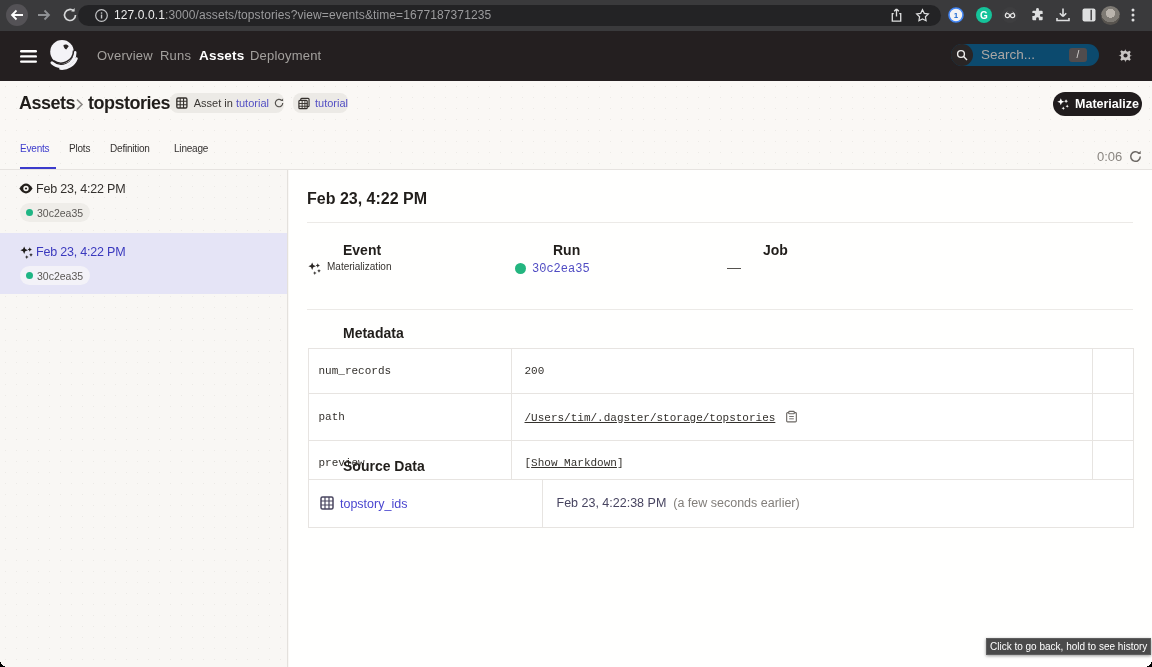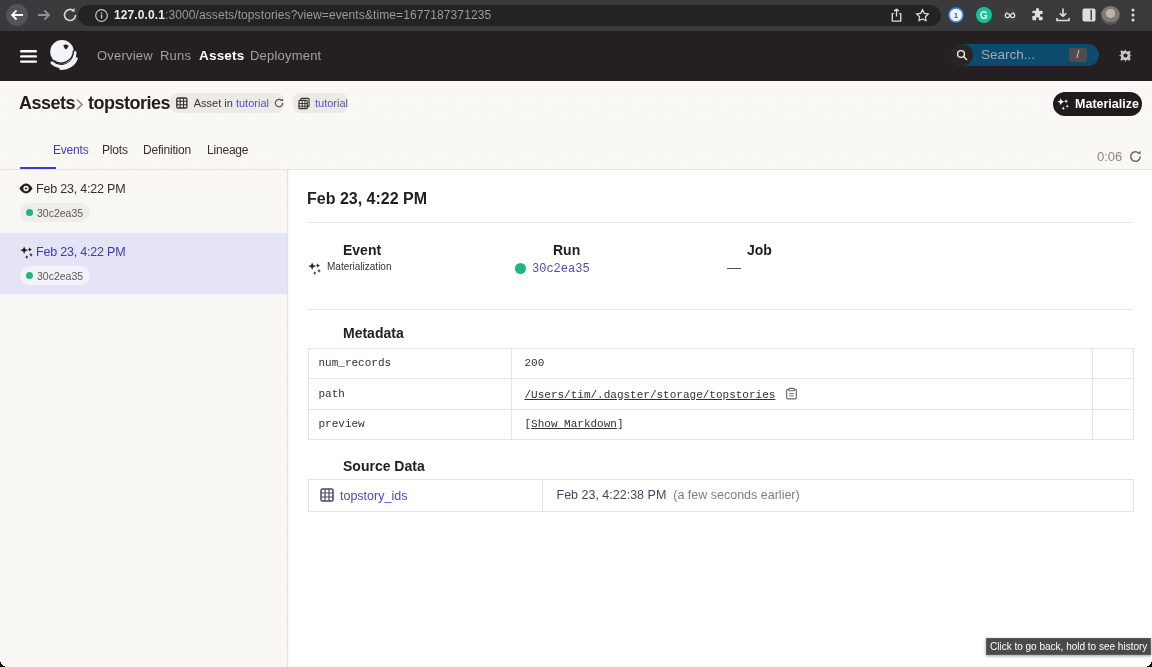--- a/index.html
+++ b/index.html
@@ -5,51 +5,51 @@
   * { margin:0; padding:0; box-sizing:border-box; }
   html,body { width:1152px; height:667px; overflow:hidden; background:#000; }
   body { font-family:"Liberation Sans", sans-serif; position:relative; }
   .abs { position:absolute; }
 
   
   #chrome { left:0; top:0; width:1152px; height:31px; background:#3a3a3c; }
   #backbtn { left:6px; top:4px; width:22px; height:22px; border-radius:50%; background:#545256; }
   #omnibox { left:78px; top:5px; width:863px; height:21px; border-radius:11px; background:#232325; }
   .urltext { position:absolute; left:36px; top:0; height:21px; line-height:21px; font-size:12px; color:#9b9b9d; white-space:nowrap; letter-spacing:0.1px;}
-  .urltext b { color:#ececec; font-weight:bold;text-align:center; }
+  .urltext b { color:#ececec; font-weight:normal;text-align:center; }
 
   
   #navbar { left:0; top:31px; width:1152px; height:50px; background:#241f20; }
   .navitem { position:absolute; top:0; height:51px; line-height:50px; font-size:13px; color:#a3a09d; font-weight:500; letter-spacing:0.2px; }
   #searchpill { left:951px; top:44px; width:148px; height:22px; border-radius:11px; background:#0c4a6e; }
   #searchcircle { left:0; top:0; width:22px; height:22px; border-radius:50%; background:#292525; }
   #slash { left:118px; top:4px; width:18px; height:14px; border-radius:3px; background:#514c4d; color:#d8d5d3; font-size:10px; text-align:center; line-height:14px; }
 
   
   #page { left:0; top:81px; width:1152px; height:586px; background:#faf8f5; background-image:radial-gradient(#eceae6 0.8px, transparent 0.9px); background-size:11px 11px; }
   .crumb { font-size:18px; font-weight:700; color:#211e1b; letter-spacing:-0.5px; }
   .pill { position:absolute; height:20px; border-radius:8px; background:#eceae6; display:flex; align-items:center; font-size:11px; color:#3a3734; white-space:nowrap; }
-  .tab { position:absolute; font-size:12px; color:#343130; letter-spacing:-0.2px;margin-left:33px; }
+  .tab { position:absolute; font-size:10px; color:#343130; letter-spacing:-0.2px; }
   #matbtn { left:1053px; top:92px; width:89px; height:24px; border-radius:12px; background:#201c1d; color:#fff; display:flex; align-items:center; justify-content:center; font-size:12.5px; font-weight:700; }
 
   
   #sidebar { left:0; top:170px; width:288px; height:497px; background:#f9f7f4; background-image:radial-gradient(#eceae6 0.8px, transparent 0.9px); background-size:11px 11px; border-right:1px solid #e4e1dd; }
   .evtitem { position:absolute; left:0; width:287px; }
   .evtime { position:absolute; left:36px; top:12px; font-size:12.5px; color:#33302d; letter-spacing:-0.2px; }
   .runpill { position:absolute; left:20px; top:33px; height:19px; border-radius:10px; background:#efede9; display:flex; align-items:center; padding:0 7px 0 6px; font-size:10.5px; color:#5b5855; }
   .rundot { width:7px; height:7px; border-radius:50%; background:#1fb584; margin-right:4px; }
 
   
   #main { left:289px; top:170px; width:863px; height:497px; background:#fffffe; }
   .h16 { font-size:16px; font-weight:700; color:#211e1b; }
   .lbl { font-size:14px; font-weight:700; color:#211e1b;margin-left:36px; }
   .divider { position:absolute; left:18px; width:826px; height:1px; background:#eceae7; }
   .mono { font-family:"Liberation Mono", monospace; }
   table.meta { position:absolute; border-collapse:collapse; background:#fff; }
-  table.meta td { border:1px solid #e7e4e1; height:30px; font-family:"Liberation Mono", monospace; font-size:11px; color:#34312d; padding:8px; vertical-align:middle; }
+  table.meta td { border:1px solid #e7e4e1; height:30px; font-family:"Liberation Mono", monospace; font-size:11px; color:#34312d; padding:16px; vertical-align:middle; }
 
   
   #tooltip { left:986px; top:638px; height:17px; padding:0 3px; background:#4a4a4a; border:1px solid #5e5e5e; color:#fff; font-size:10px; white-space:nowrap; line-height:15px; box-shadow:0 1px 3px rgba(0,0,0,.4); }
 
   .corner { position:absolute; width:8px; height:8px; z-index:50; }
   svg { display:block; }
 </style>
 </head>
 <body>
 
@@ -230,21 +230,21 @@
       <path d="M11.5 2.5l.7 1.6 1.6.7-1.6.7-.7 1.6-.7-1.6-1.6-.7 1.6-.7z" fill="#2b2825"></path>
       <path d="M12.8 8.6l.6 1.3 1.3.6-1.3.6-.6 1.3-.6-1.3-1.3-.6 1.3-.6z" fill="#2b2825"></path>
       <path d="M8.3 10.8l.6 1.4 1.4.6-1.4.6-.6 1.4-.6-1.4-1.4-.6 1.4-.6z" fill="#2b2825"></path>
     </svg>
   <div class="abs" style="left:38px;top:91px;font-size:10px;color:#36332f">Materialization</div>
 
   <div class="abs lbl" style="left:228px;top:72px">Run</div>
   <div class="abs" style="left:226px;top:93px;width:11px;height:11px;border-radius:50%;background:#23b57f"></div>
   <div class="abs mono" style="left:243px;top:92px;font-size:12px;color:#504cc3">30c2ea35</div>
 
-  <div class="abs lbl" style="left:422px;top:72px">Job</div>
+  <div class="abs lbl" style="left:438px;top:72px">Job</div>
   <div class="abs" style="left:438px;top:89px;font-size:14px;color:#55524e">—</div>
 
   <div class="divider" style="top:139px"></div>
 
   <div class="abs lbl" style="left:18px;top:155px">Metadata</div>
   <table class="meta" style="left:18.5px;top:177.5px">
     <tbody>
         <tr>
           <td style="width:203px;padding-left:10px">num_records</td>
           <td style="width:581px;padding-left:13px">200</td>

